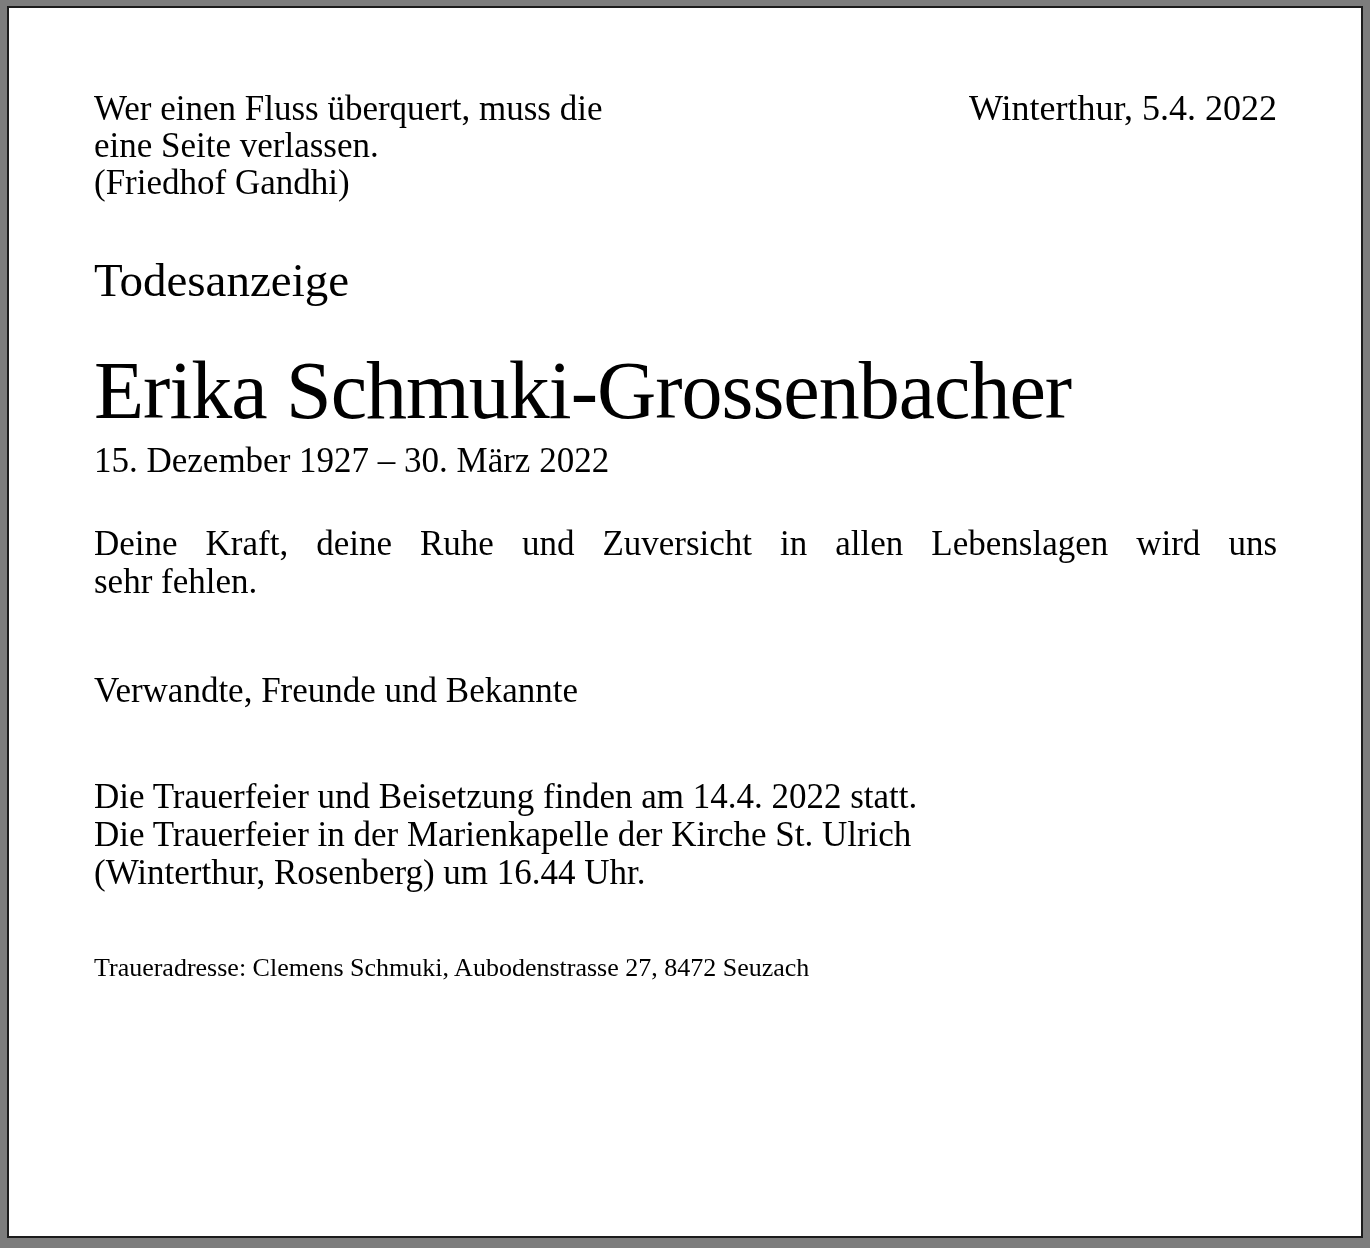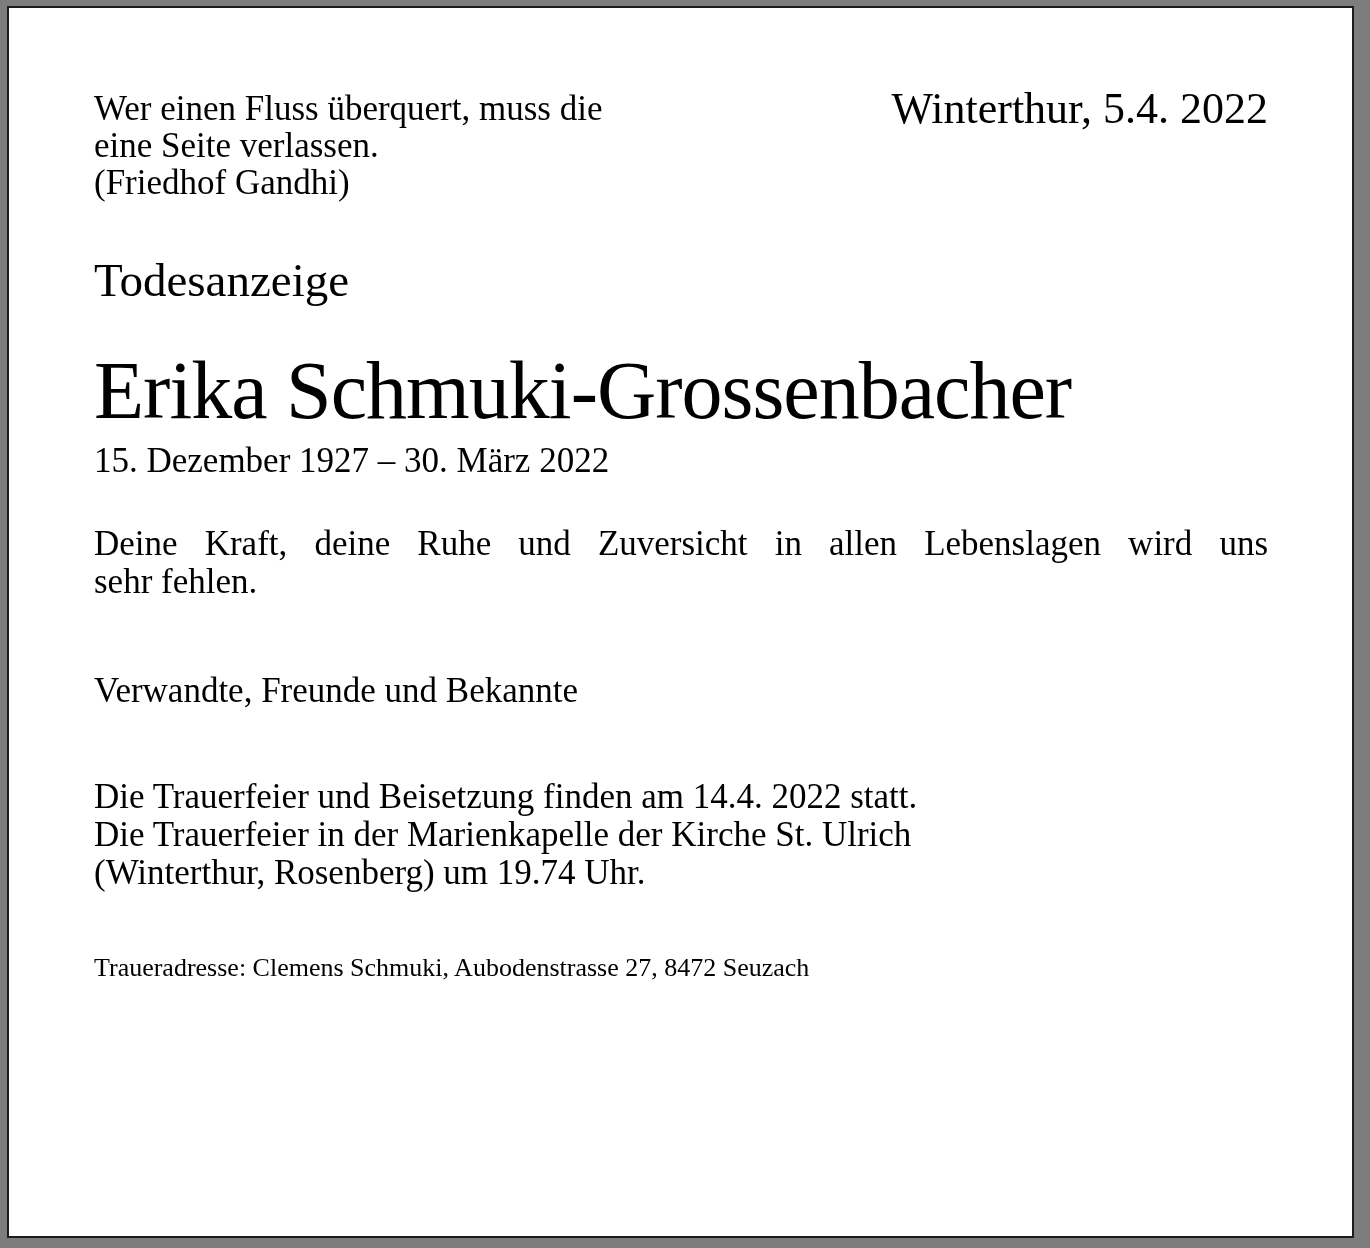--- a/index.html
+++ b/index.html
@@ -10,42 +10,42 @@
     height: 1248px;
     overflow: hidden;
     background: #7d7d7d;
     font-family: "Liberation Serif", "DejaVu Serif", serif;
     color: #000;
   }
   .frame {
     box-sizing: border-box;
     width: 1370px;
     height: 1248px;
-    padding: 6px 16px 10px 7px;
+    padding: 6px 7px 10px 7px;
     background: #7d7d7d;
   }
   .page {
     box-sizing: border-box;
     width: 100%;
     height: 100%;
     background: #ffffff;
     border: 2px solid #1c1c1c;
     padding: 82px 84px 0 85px;
   }
   .row-top {
     display: flex;
     justify-content: space-between;
     align-items: flex-start;
   }
   .quote {
     font-size: 35px;
     line-height: 37px;
   }
   .dateline {
-    font-size: 44px;
+    font-size: 36px;
     line-height: 37px;
     white-space: nowrap;
   }
   .heading {
     margin: 56px 0 0 0;
     font-size: 47px;
     line-height: 1;
     font-weight: 400;
   }
   .intro {
@@ -118,19 +118,19 @@
       <div>sehr fehlen.</div>
     </div>
 
     <div class="mourners">
       <div>Verwandte, Freunde und Bekannte</div>
     </div>
 
     <div class="service">
       <div>Die Trauerfeier und Beisetzung finden am 14.4. 2022 statt.</div>
       <div>Die Trauerfeier in der Marienkapelle der Kirche St. Ulrich</div>
-      <div>(Winterthur, Rosenberg) um 19.74 Uhr.</div>
+      <div>(Winterthur, Rosenberg) um 16.44 Uhr.</div>
     </div>
 
     <p class="condolence">Traueradresse: Clemens Schmuki, Aubodenstrasse 27, 8472 Seuzach</p>
 
   </div>
 </div>
 
 </body></html>

